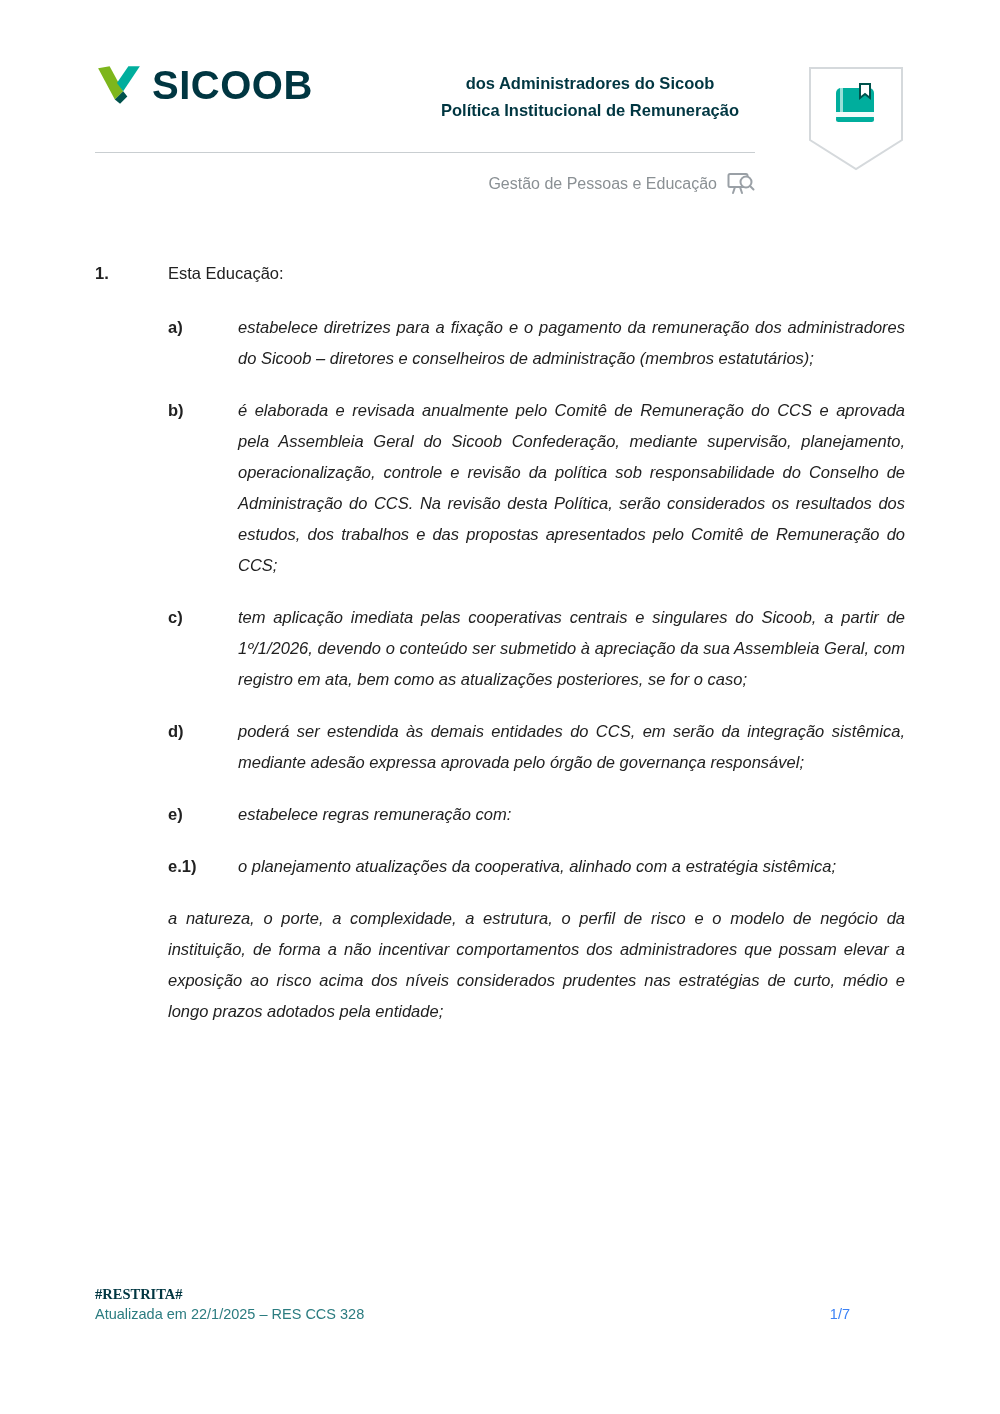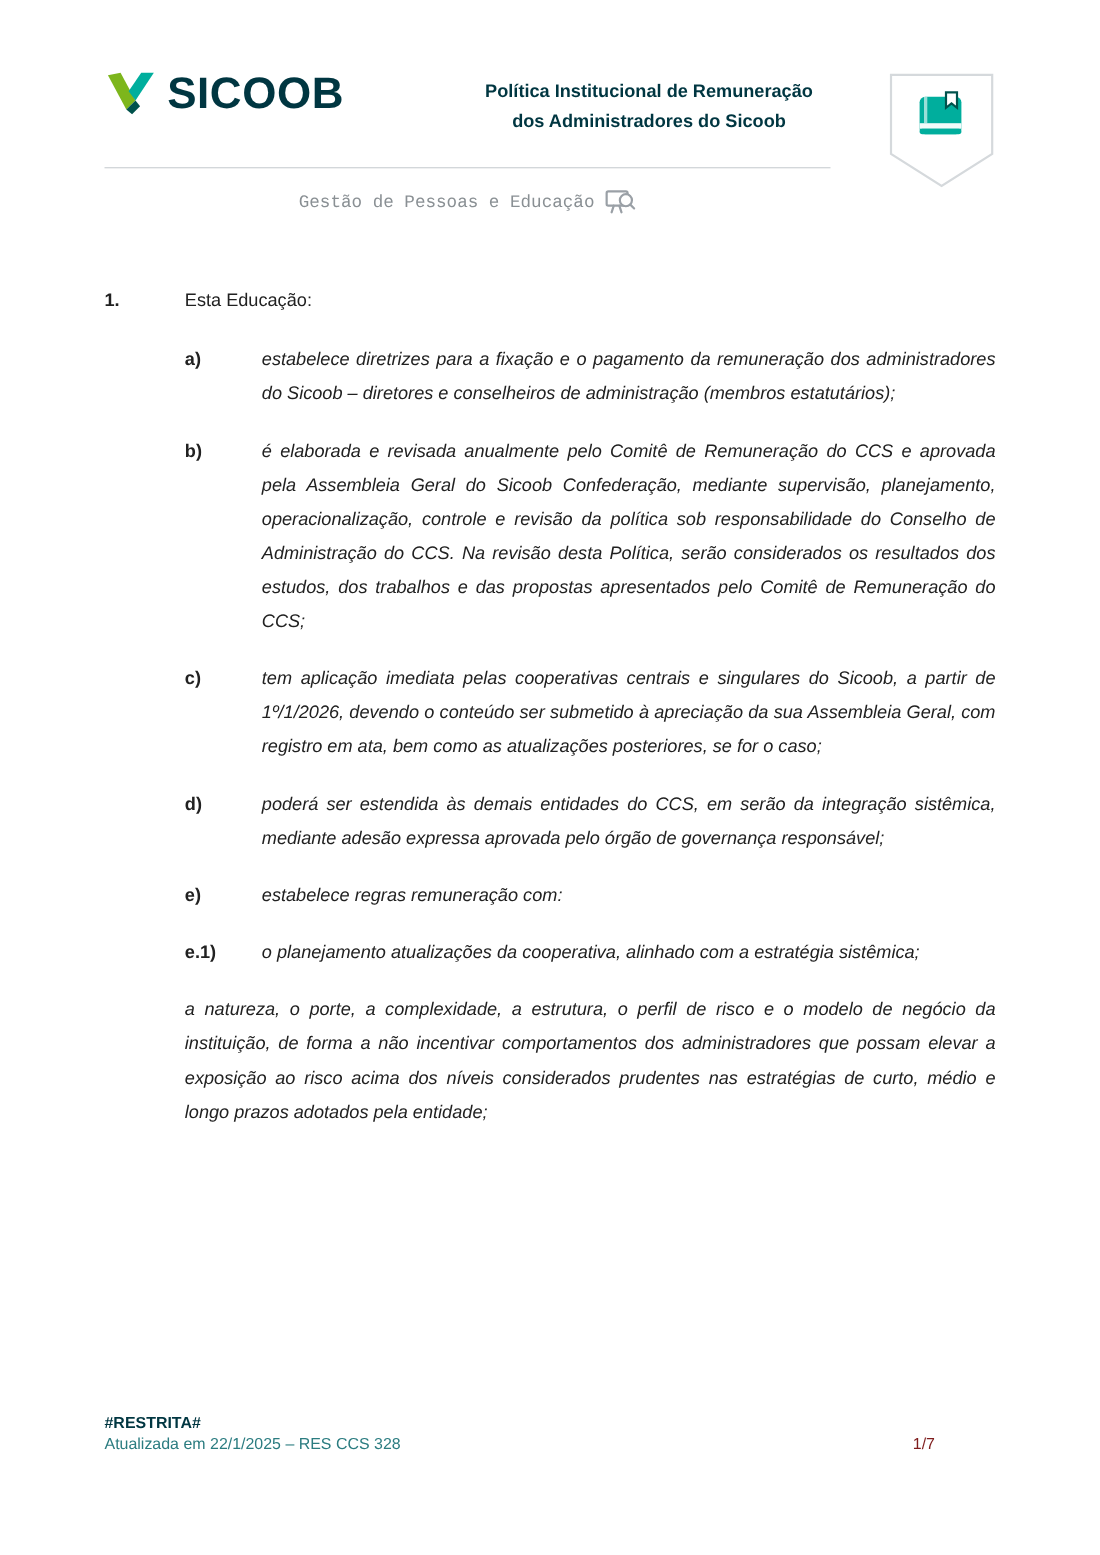--- a/index.html
+++ b/index.html
@@ -60,26 +60,25 @@
     height: 1px;
     background: #c9ced1;
   }
 
   .department {
     position: absolute;
     top: 172px;
     left: 95px;
     width: 660px;
     display: flex;
-    justify-content: center;
+    justify-content: flex-end;
     align-items: center;
     gap: 10px;
     color: #8a9094;
     font-size: 16px;
-    font-family: Liberation Mono, monospace;
   }
   .department-icon { width: 28px; height: 24px; }
 
   
   .body-content {
     position: absolute;
     top: 258px;
     left: 95px;
     right: 95px;
     font-size: 16.5px;
@@ -98,47 +97,48 @@
     position: absolute;
     left: 95px;
     right: 95px;
     top: 1286px;
     font-size: 14.5px;
   }
   .footer-classification {
     color: #003641;
     font-weight: bold;
     margin-bottom: 3px;
+    font-family: Liberation Serif, serif;
   }
   .footer-row {
     display: flex;
     justify-content: space-between;
     align-items: baseline;
     gap: 12px;
   }
   .footer-updated { color: #2b7c80; }
-  .footer-page { color: #7f1d1d; margin-right: 55px; }
+  .footer-page { color: #3b82f6; margin-right: 55px; }
 </style>
 </head>
 <body>
 
 <div class="page">
 
   <div class="logo">
     <svg class="logo-mark" viewBox="0 0 46 40" aria-hidden="true">
       <polygon points="3,4 14,2 27,26 19,34" fill="#7DB61C"></polygon>
       <polygon points="43,2 32,2 21,18 27,26" fill="#00AE9D"></polygon>
       <polygon points="19,34 27,26 31,31 24,38" fill="#00524C"></polygon>
     </svg>
     <div class="logo-text">SICOOB</div>
   </div>
 
   <div class="doc-title">
+    <div>dos Administradores do Sicoob</div>
     <div>Política Institucional de Remuneração</div>
-    <div>dos Administradores do Sicoob</div>
   </div>
 
   <div class="badge">
     <svg viewBox="0 0 96 106" aria-hidden="true">
       <polygon points="2,2 94,2 94,74 48,103 2,74" fill="#ffffff" stroke="#d5d9dc" stroke-width="2"></polygon>
       <g transform="translate(28,18)">
         <rect x="0" y="4" width="38" height="34" rx="5" fill="#00AE9D"></rect>
         <rect x="0" y="28" width="38" height="5" fill="#ffffff" opacity="0.95"></rect>
         <rect x="0" y="33" width="38" height="5" rx="2.5" fill="#00AE9D"></rect>
         <rect x="4" y="4" width="3" height="24" fill="#ffffff" opacity="0.6"></rect>

